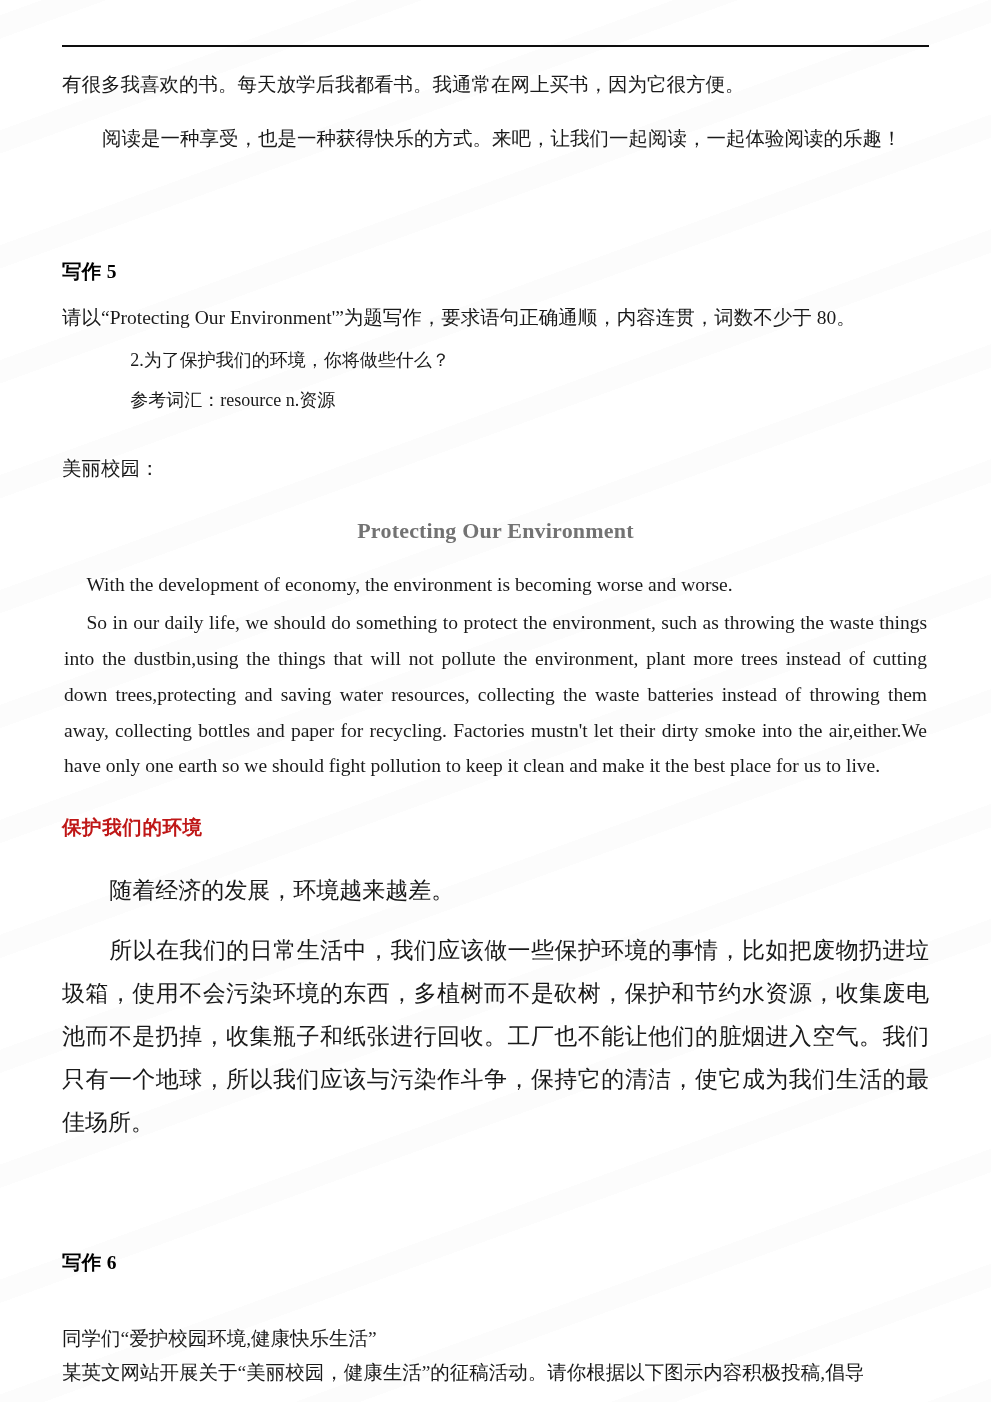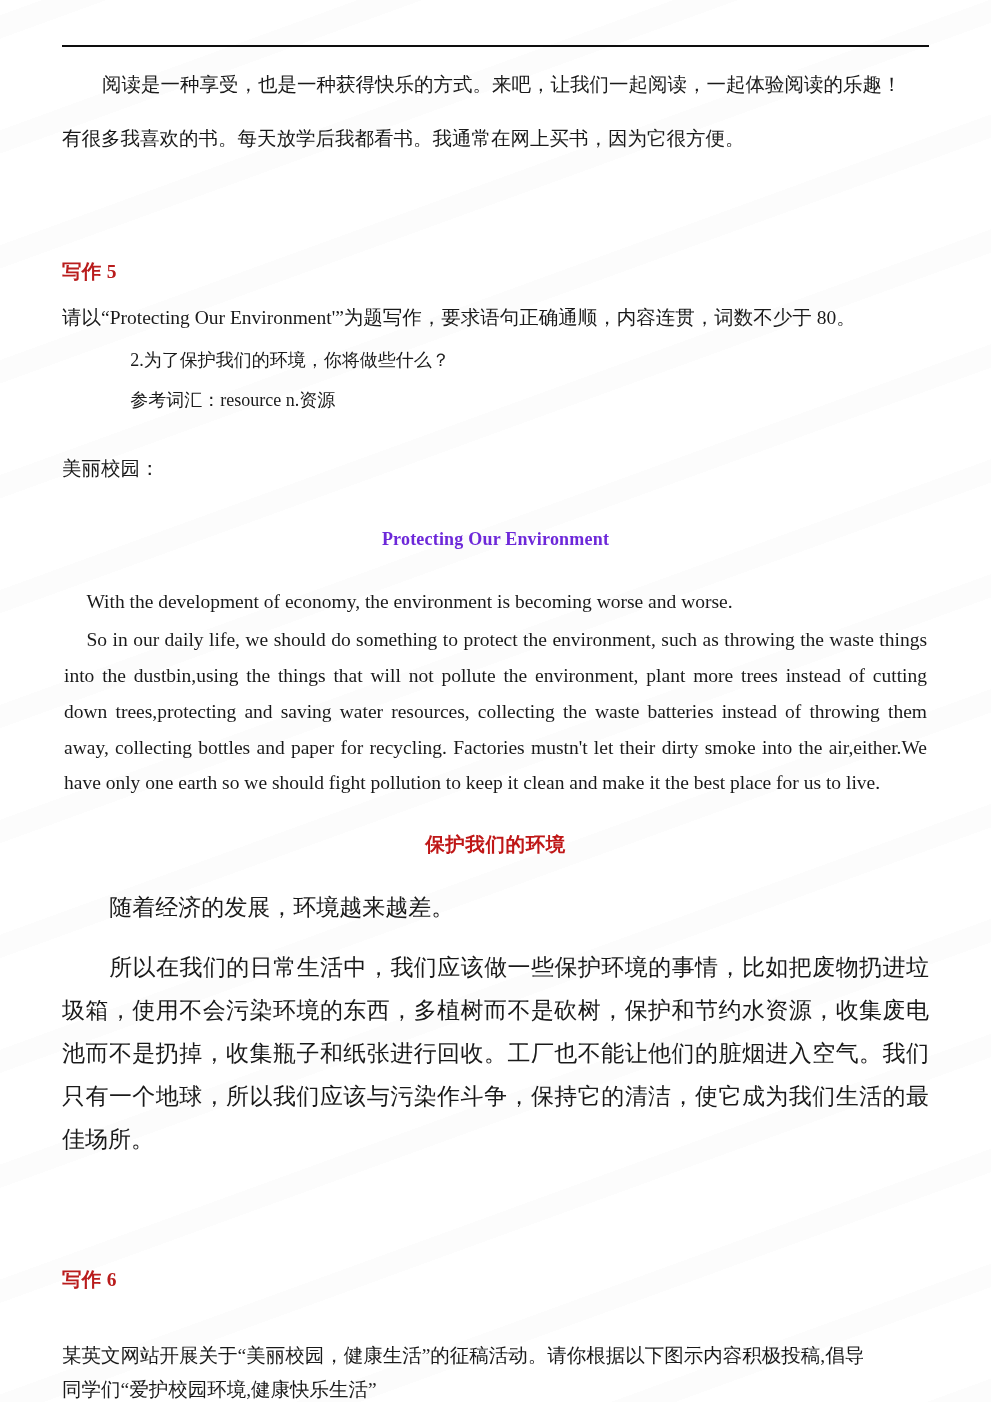--- a/index.html
+++ b/index.html
@@ -51,21 +51,21 @@
     line-height: 1.62;
     text-align: justify;
     text-justify: inter-ideograph;
     margin: 0;
   }
 
   .p-cont { margin-top: 22px; }
   .p-indent { text-indent: 2.05em; margin-top: 22px; }
 
   .section-heading {
-    color: #b91c1c;
+    color: #000000;
     font-weight: bold;
     font-size: 19.5px;
     margin: 0;
     letter-spacing: 0.3px;
   }
 
   .gap-xl { height: 104px; }
   .gap-lg { height: 46px; }
   .gap-md { height: 28px; }
   .gap-sm { height: 16px; }
@@ -83,32 +83,32 @@
     font-family: Liberation Serif, serif;
   }
 
   .ref-label {
     font-size: 19.5px;
     line-height: 1.7;
     margin: 0;
   }
 
   .essay-title {
-    color: #6d28d9;
+    color: #737373;
     font-weight: bold;
-    font-size: 18px;
+    font-size: 22px;
     text-align: center;
-    margin: 16px;
+    margin: 5px;
     letter-spacing: 0.2px;
   }
   .essay-title-cn {
     color: #bf1717;
     font-weight: bold;
     font-size: 19.5px;
-    text-align: center;
+    text-align: left;
     margin: 0;
     letter-spacing: 0.6px;
   }
 
   .essay-en {
     font-size: 19.5px;
     line-height: 1.84;
     text-align: justify;
     margin: 2px;
     text-indent: 1.15em;
@@ -136,24 +136,24 @@
 </style>
 </head>
 <body>
 
 <div class="watermark-layer"></div>
 
 <div class="page">
 
   <div class="header-rule"></div>
 
+  <p class="body-text p-cont">有很多我喜欢的书。每天放学后我都看书。我通常在网上买书，因为它很方便。</p>
+
   <p class="body-text p-indent">阅读是一种享受，也是一种获得快乐的方式。来吧，让我们一起阅读，一起体验阅读的乐趣！</p>
 
-  <p class="body-text p-cont">有很多我喜欢的书。每天放学后我都看书。我通常在网上买书，因为它很方便。</p>
-
   <div class="gap-xl"></div>
 
   <p class="section-heading">写作 5</p>
 
   <div class="gap-sm"></div>
 
   <p class="prompt-line">请以“Protecting Our Environment'”为题写作，要求语句正确通顺，内容连贯，词数不少于 80。</p>
 
 
   <p class="prompt-sub">2.为了保护我们的环境，你将做些什么？</p>
@@ -185,19 +185,19 @@
   <div class="gap-sm"></div>
 
   <p class="essay-cn">所以在我们的日常生活中，我们应该做一些保护环境的事情，比如把废物扔进垃圾箱，使用不会污染环境的东西，多植树而不是砍树，保护和节约水资源，收集废电池而不是扔掉，收集瓶子和纸张进行回收。工厂也不能让他们的脏烟进入空气。我们只有一个地球，所以我们应该与污染作斗争，保持它的清洁，使它成为我们生活的最佳场所。</p>
 
   <div class="gap-xl"></div>
 
   <p class="section-heading">写作 6</p>
 
   <div class="gap-lg"></div>
 
+  <p class="prompt-line">同学们“爱护校园环境,健康快乐生活”</p>
+
   <p class="prompt-line">某英文网站开展关于“美丽校园，健康生活”的征稿活动。请你根据以下图示内容积极投稿,倡导</p>
 
-  <p class="prompt-line">同学们“爱护校园环境,健康快乐生活”</p>
-
   <div class="footer">第 5 页 共 8 页</div>
 
 </div>
 
 </body></html>

